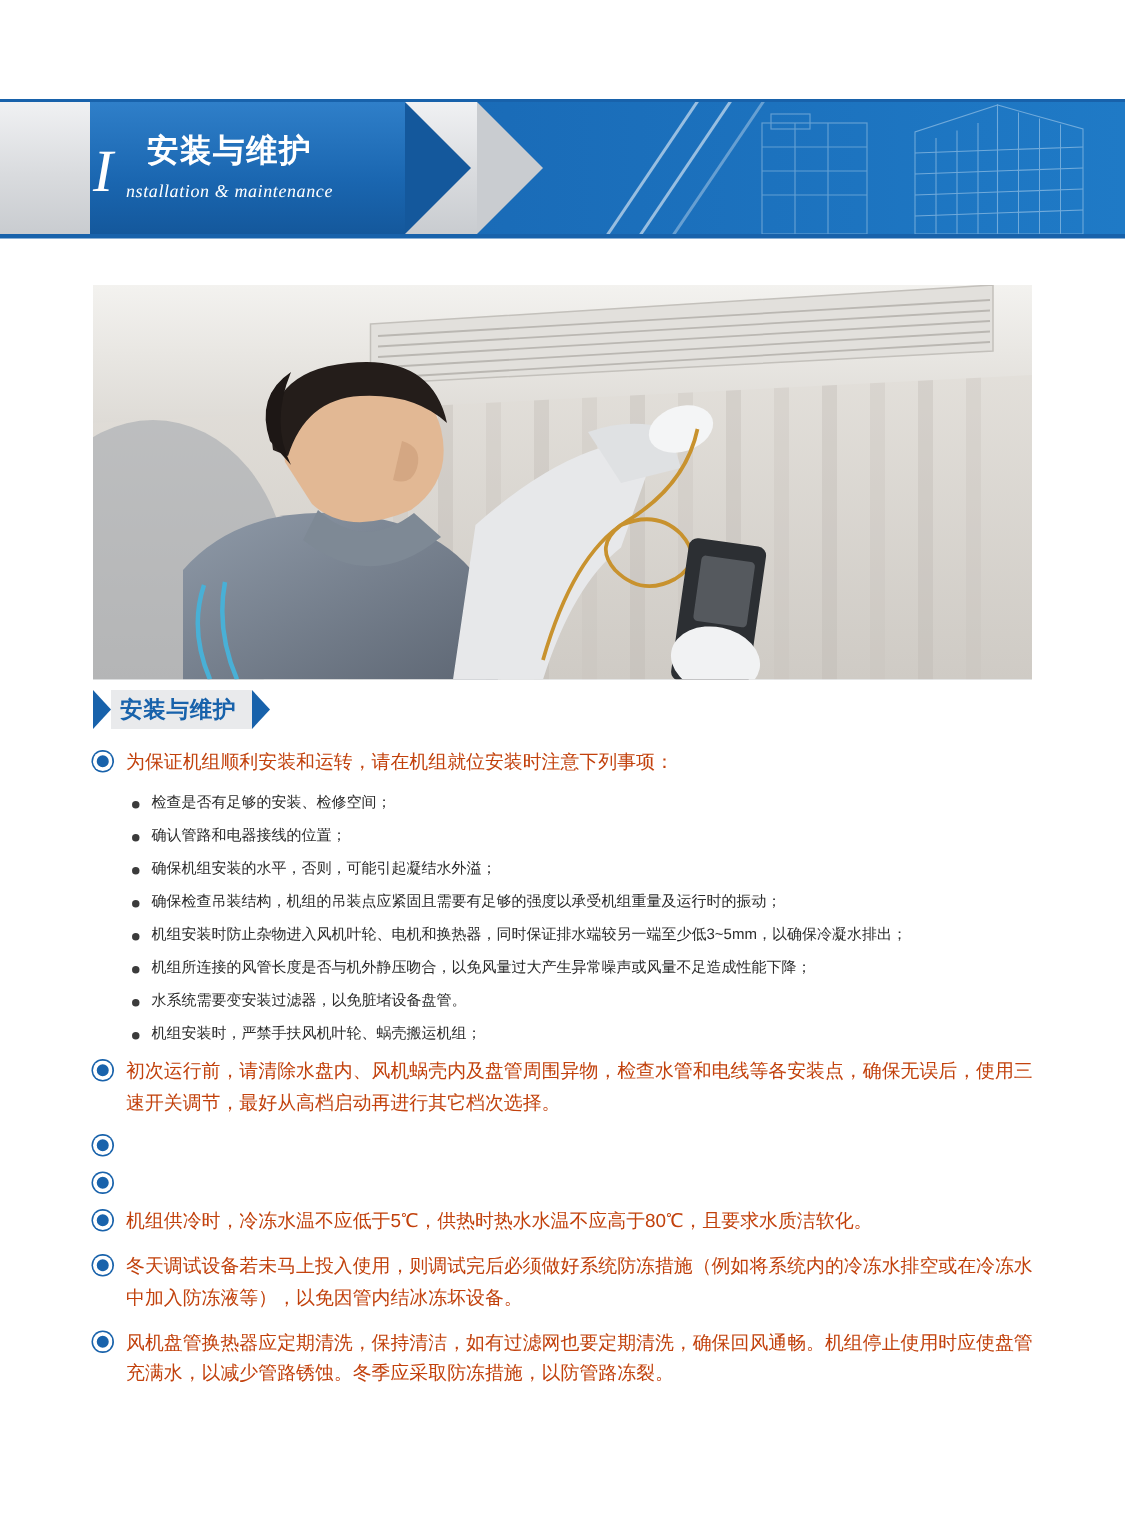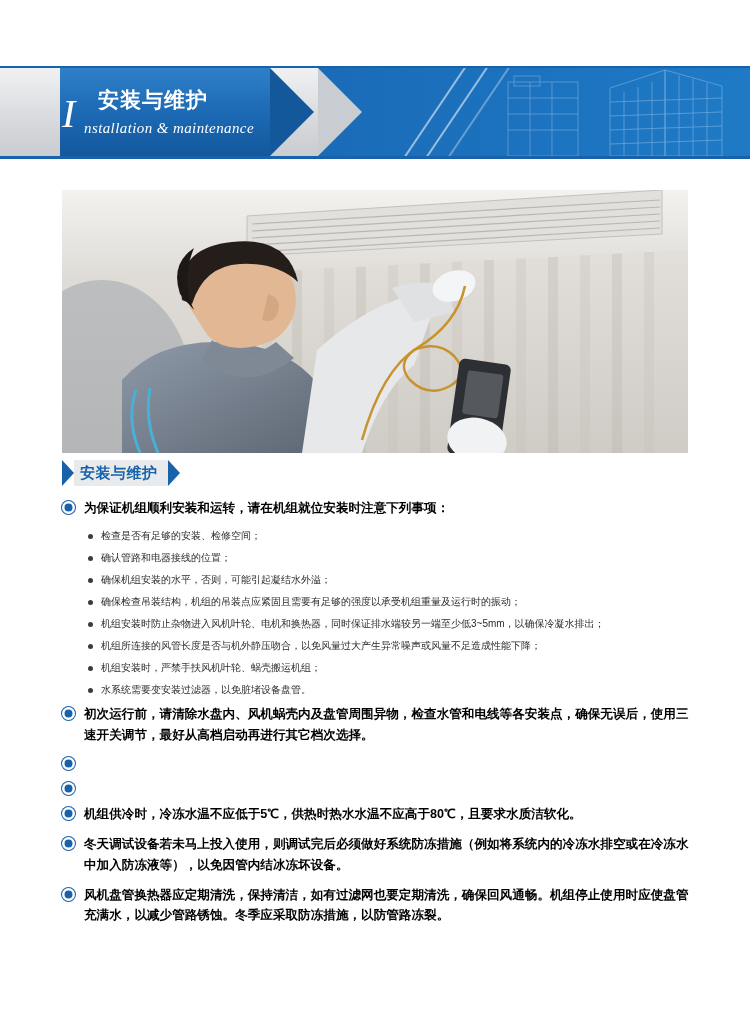--- a/index.html
+++ b/index.html
@@ -92,21 +92,21 @@
     font-weight: bold;
     color: #ffffff;
     letter-spacing: 1px;
   }
   .header-en {
     position: absolute;
     left: 84px;
     top: 52px;
     font-family: "Liberation Serif", serif;
     font-style: italic;
-    font-size: 15px;
+    font-size: 12px;
     color: #ffffff;
     letter-spacing: 0.4px;
   }
   .header-underline {
     position: absolute;
     left: 0;
     top: 156px;
     width: 750px;
     height: 3px;
     background: #1862ab;
@@ -185,22 +185,21 @@
     height: 13px;
     border-radius: 50%;
     background: #1862ab;
     box-shadow: inset 0 0 0 2.5px #ffffff, 0 0 0 1px #1862ab;
     margin-top: 3px;
     margin-right: 9px;
   }
   .item-text {
     font-size: 12.6px;
     line-height: 1.65;
-    color: #000000;
-    font-weight: bold;
+    color: #c2410c;
   }
 
   
   .sublist {
     margin: 4px 0 6px 26px;
     width: 600px;
   }
   .subitem {
     display: flex;
     align-items: flex-start;
@@ -380,26 +379,26 @@
     <div class="subitem">
       <span class="dot"></span>
       <span class="subitem-text">机组安装时防止杂物进入风机叶轮、电机和换热器，同时保证排水端较另一端至少低3~5mm，以确保冷凝水排出；</span>
     </div>
     <div class="subitem">
       <span class="dot"></span>
       <span class="subitem-text">机组所连接的风管长度是否与机外静压吻合，以免风量过大产生异常噪声或风量不足造成性能下降；</span>
     </div>
     <div class="subitem">
       <span class="dot"></span>
+      <span class="subitem-text">水系统需要变安装过滤器，以免脏堵设备盘管。</span>
+    </div>
+    <div class="subitem">
+      <span class="dot"></span>
       <span class="subitem-text">机组安装时，严禁手扶风机叶轮、蜗壳搬运机组；</span>
     </div>
-    <div class="subitem">
-      <span class="dot"></span>
-      <span class="subitem-text">水系统需要变安装过滤器，以免脏堵设备盘管。</span>
-    </div>
   </div>
 
   <div class="item">
     <span class="bullet-ring"></span>
     <span class="item-text">初次运行前，请清除水盘内、风机蜗壳内及盘管周围异物，检查水管和电线等各安装点，确保无误后，使用三速开关调节，最好从高档启动再进行其它档次选择。</span>
   </div>
 
   <div class="item">
     <span class="bullet-ring"></span>
   </div>

